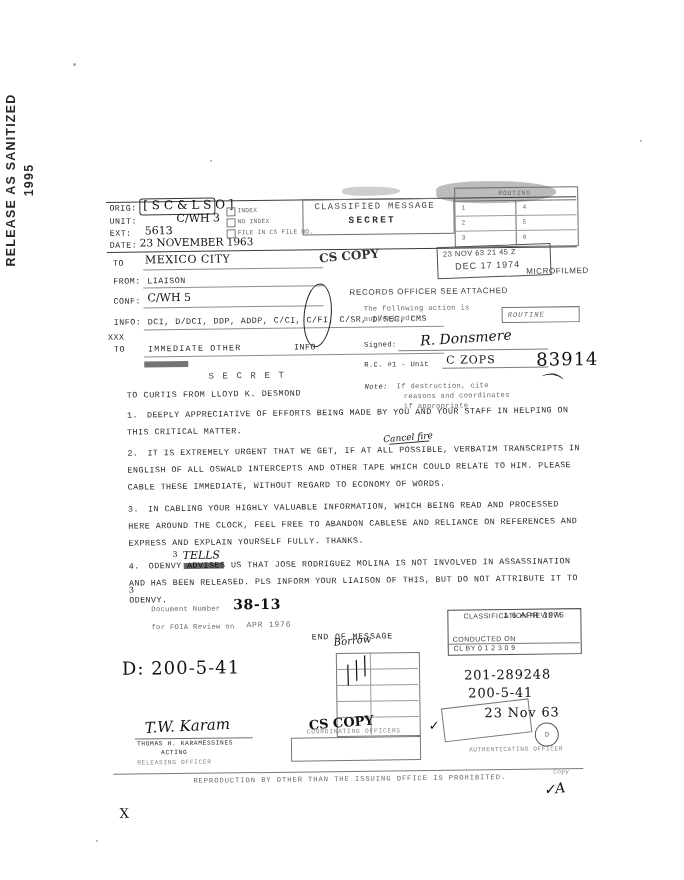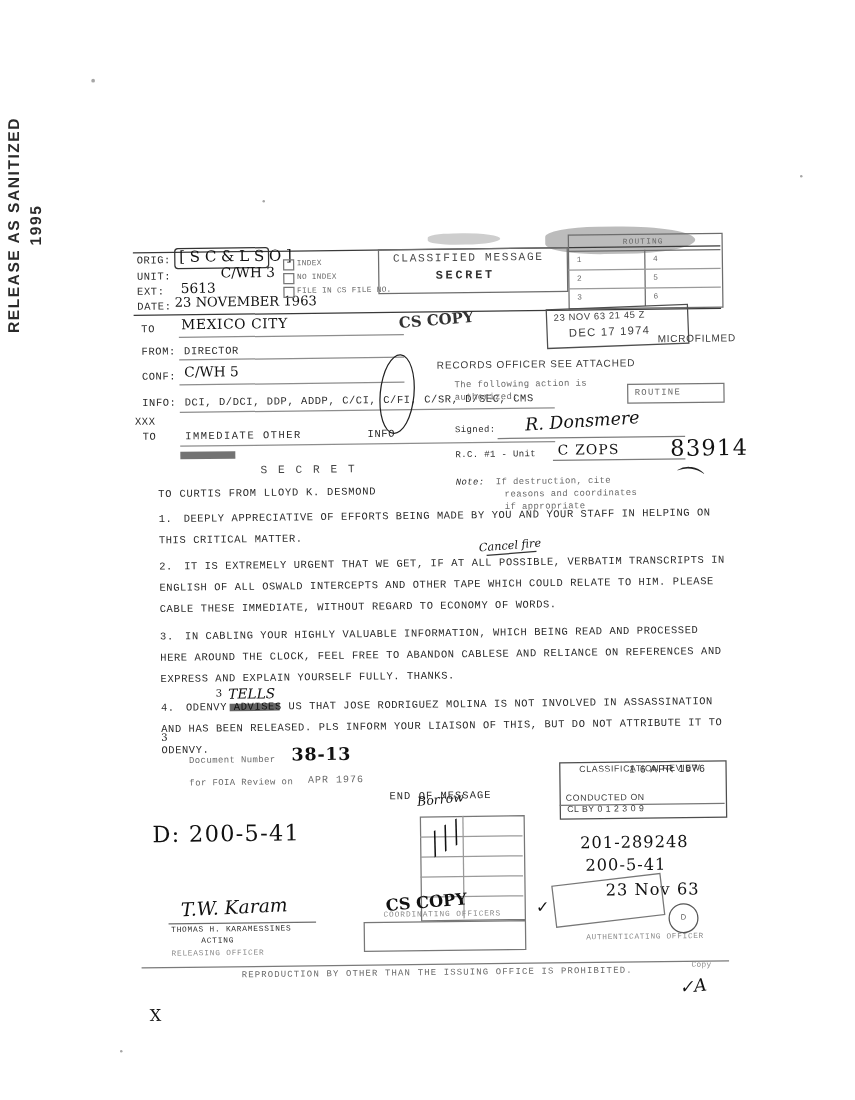--- a/index.html
+++ b/index.html
@@ -184,21 +184,21 @@
     <div class="box boxlt" style="left:120px;top:43px;width:7px;height:7px;"></div>
     <div class="txt xs faint" style="left:131px;top:43px;">FILE IN CS FILE NO.</div>
 
     <div class="line" style="left:0px;top:64px;width:470px;height:1px;"></div>
 
     <div class="txt" style="left:6px;top:72px;">TO</div>
     <div class="ink" style="left:38px;top:66px;font-size:11px;letter-spacing:0.5px;">MEXICO CITY</div>
     <div class="line" style="left:36px;top:82px;width:180px;height:1px;background:#8d8d8d;"></div>
 
     <div class="txt" style="left:6px;top:90px;">FROM:</div>
-    <div class="txt" style="left:40px;top:90px;">DIRECTOR</div>
+    <div class="txt" style="left:40px;top:90px;">LIAISON</div>
     <div class="line" style="left:36px;top:100px;width:180px;height:1px;background:#8d8d8d;"></div>
 
     <div class="txt" style="left:6px;top:110px;">CONF:</div>
     <div class="ink" style="left:40px;top:104px;font-size:11px;">C/WH 5</div>
     <div class="line" style="left:36px;top:120px;width:180px;height:1px;background:#8d8d8d;"></div>
 
     <div class="txt" style="left:6px;top:131px;">INFO:</div>
     <div class="txt" style="left:40px;top:131px;">DCI, D/DCI, DDP, ADDP, C/CI, C/FI, C/SR, D/SEC, CMS</div>
     <div class="txt" style="left:0px;top:146px;">XXX</div>
     <div class="line" style="left:36px;top:142px;width:300px;height:1px;background:#8d8d8d;"></div>
@@ -218,21 +218,21 @@
     <div class="stamptxt" style="left:336px;top:65px;transform:rotate(-1.5deg);font-size:7.5px;">23 NOV 63  21 45 Z</div>
     <div class="stamptxt" style="left:348px;top:77px;transform:rotate(-1.5deg);font-size:9px;letter-spacing:1px;">DEC 17 1974</div>
 
     <div class="stamptxt" style="left:400px;top:84px;font-size:8px;letter-spacing:0.6px;color:#3a3a3a;margin-left:19px;">MICROFILMED</div>
 
     <div class="stamptxt" style="left:242px;top:103px;font-size:8px;letter-spacing:0.7px;color:#3a3a3a;">RECORDS OFFICER  SEE ATTACHED</div>
 
     <div class="txt sm faint" style="left:256px;top:120px;">The following action is</div>
     <div class="txt sm faint" style="left:256px;top:130px;">authorized:</div>
 
-    <div class="txt sm faint" style="left:400px;top:128px;letter-spacing:1px;">ROUTINE</div>
+    <div class="txt sm faint" style="left:400px;top:128px;letter-spacing:1px;font-style:italic;">ROUTINE</div>
     <div class="box boxlt" style="left:394px;top:124px;width:76px;height:14px;"></div>
 
     <div class="txt sm" style="left:256px;top:156px;">Signed:</div>
     <div class="ink" style="left:312px;top:146px;font-size:14px;font-style:italic;transform:rotate(-3deg);">R. Donsmere</div>
     <div class="line" style="left:290px;top:166px;width:150px;height:1px;background:#7d7d7d;"></div>
 
     <div class="txt sm" style="left:256px;top:176px;">R.C. #1 - Unit</div>
     <div class="ink" style="left:338px;top:170px;font-size:11px;letter-spacing:1px;">C ZOPS</div>
     <div class="line" style="left:334px;top:184px;width:106px;height:1px;background:#7d7d7d;"></div>
 

